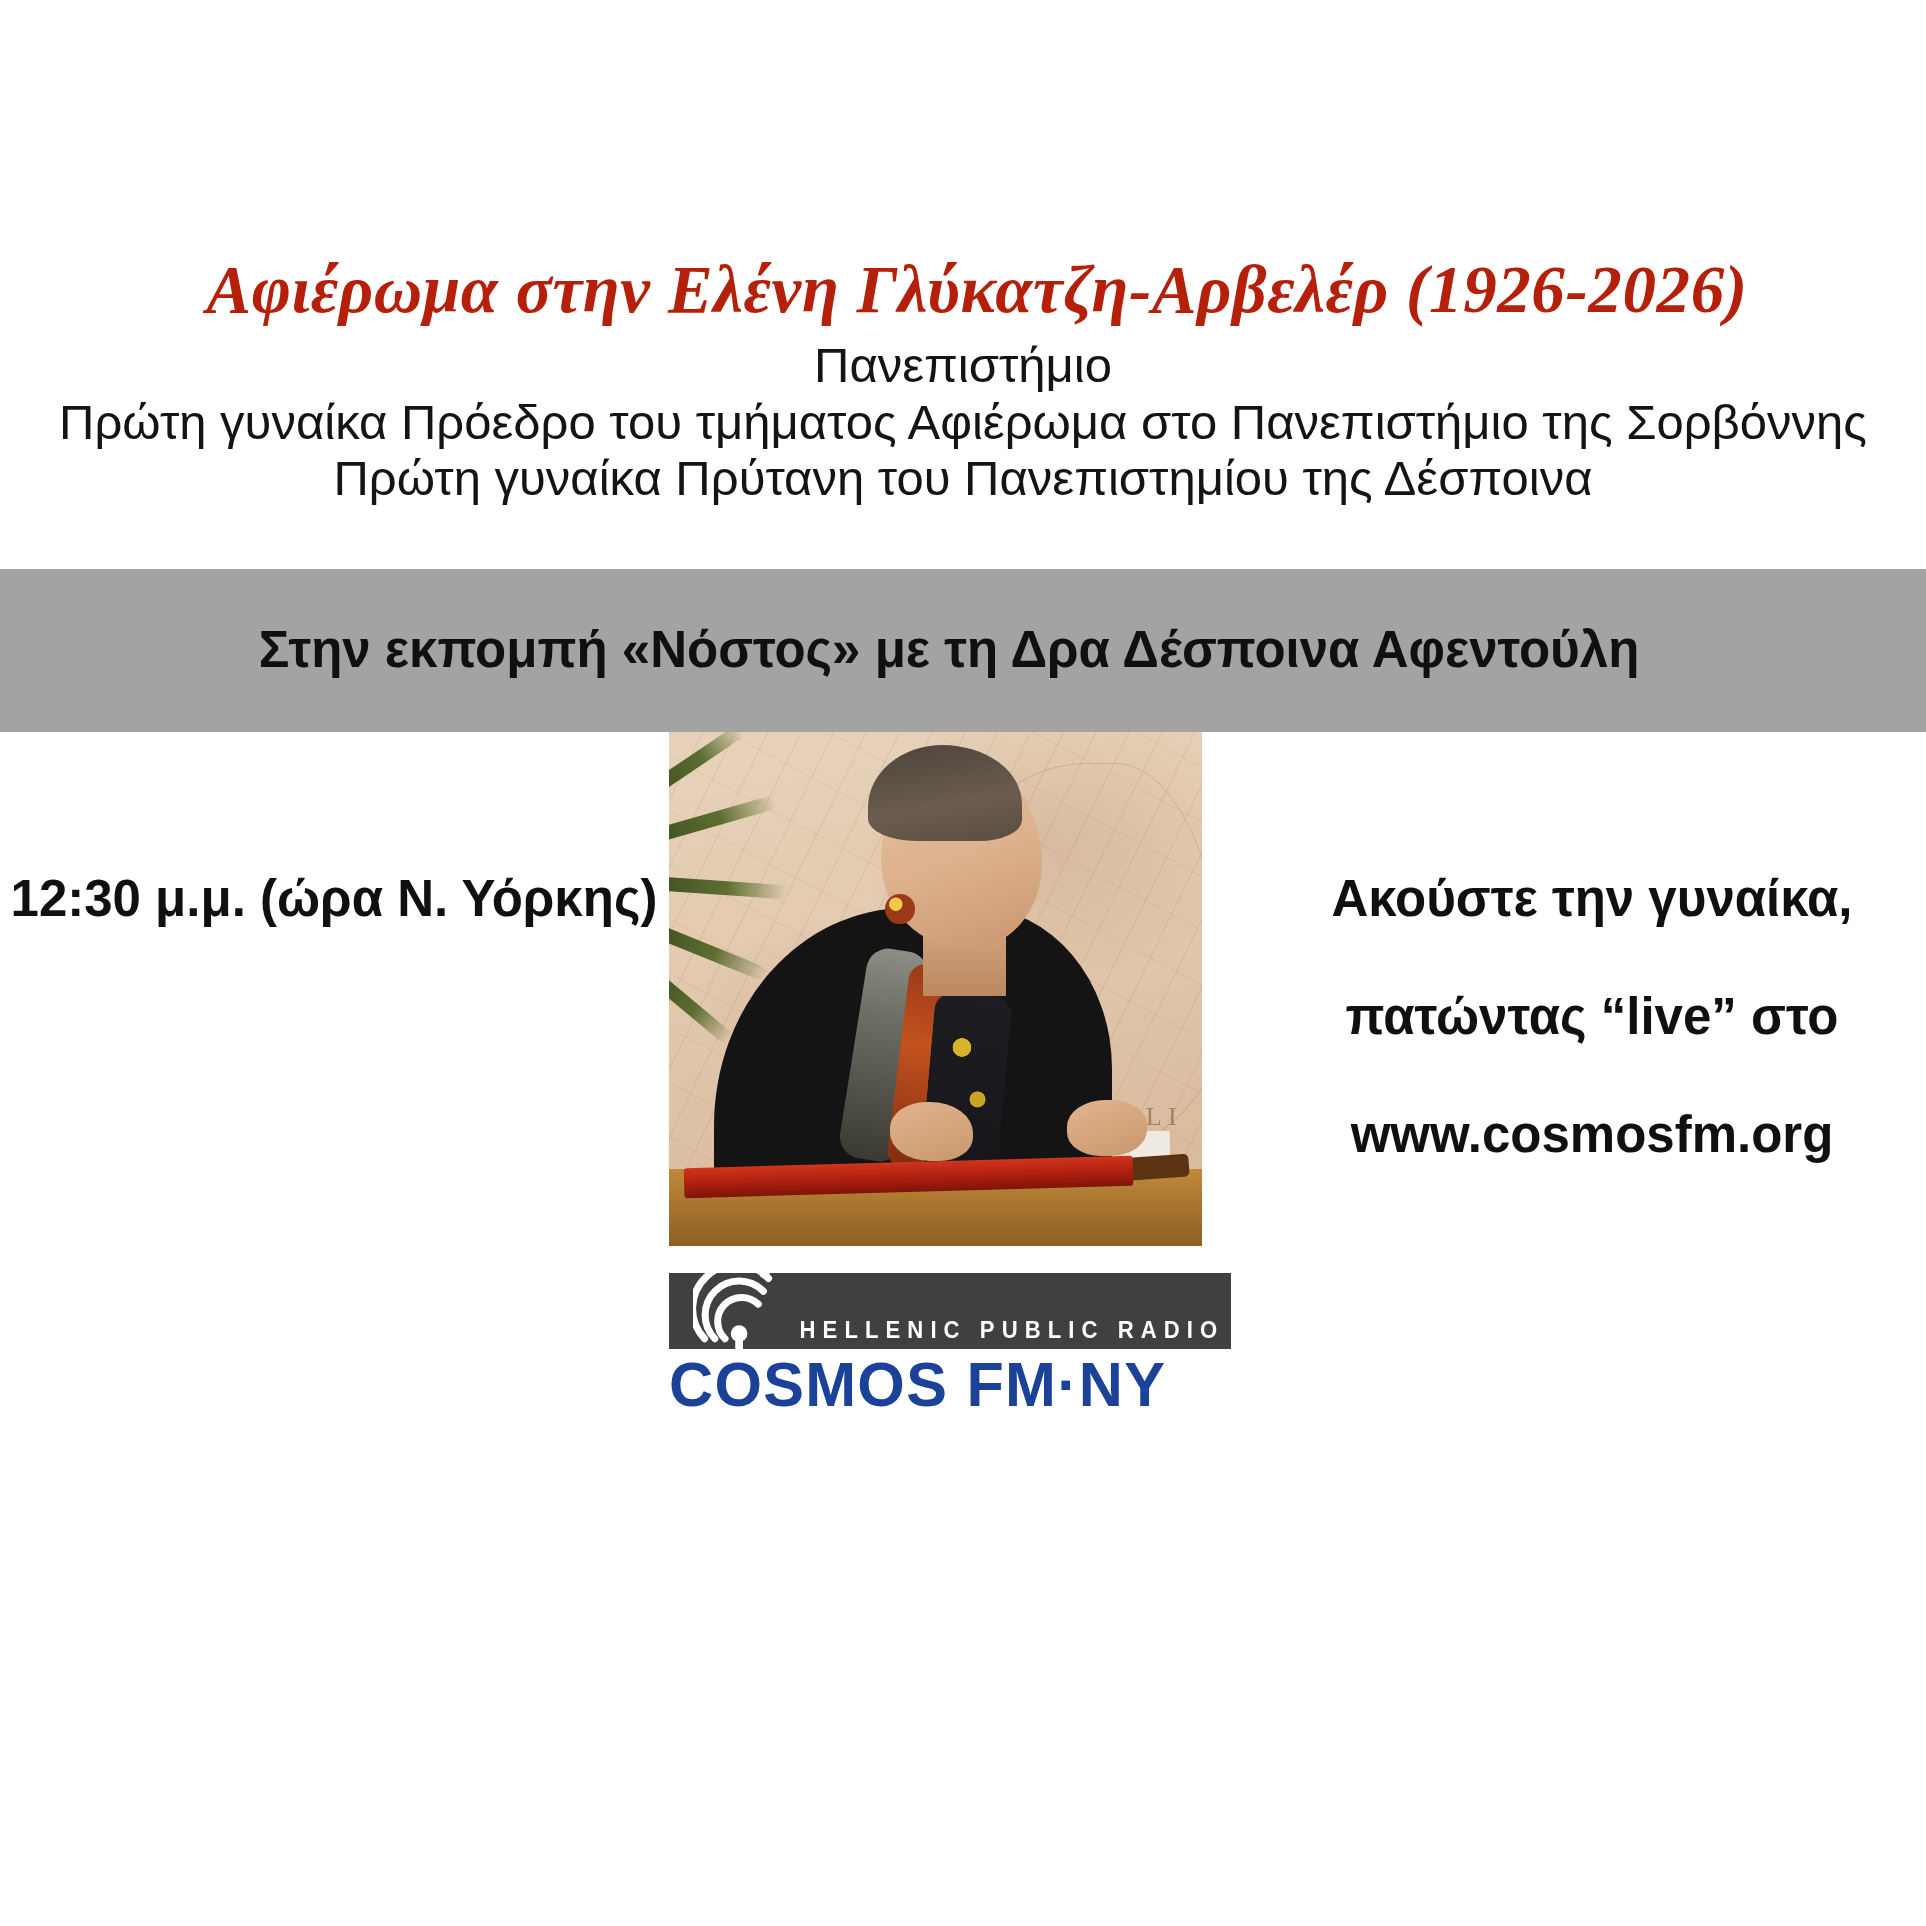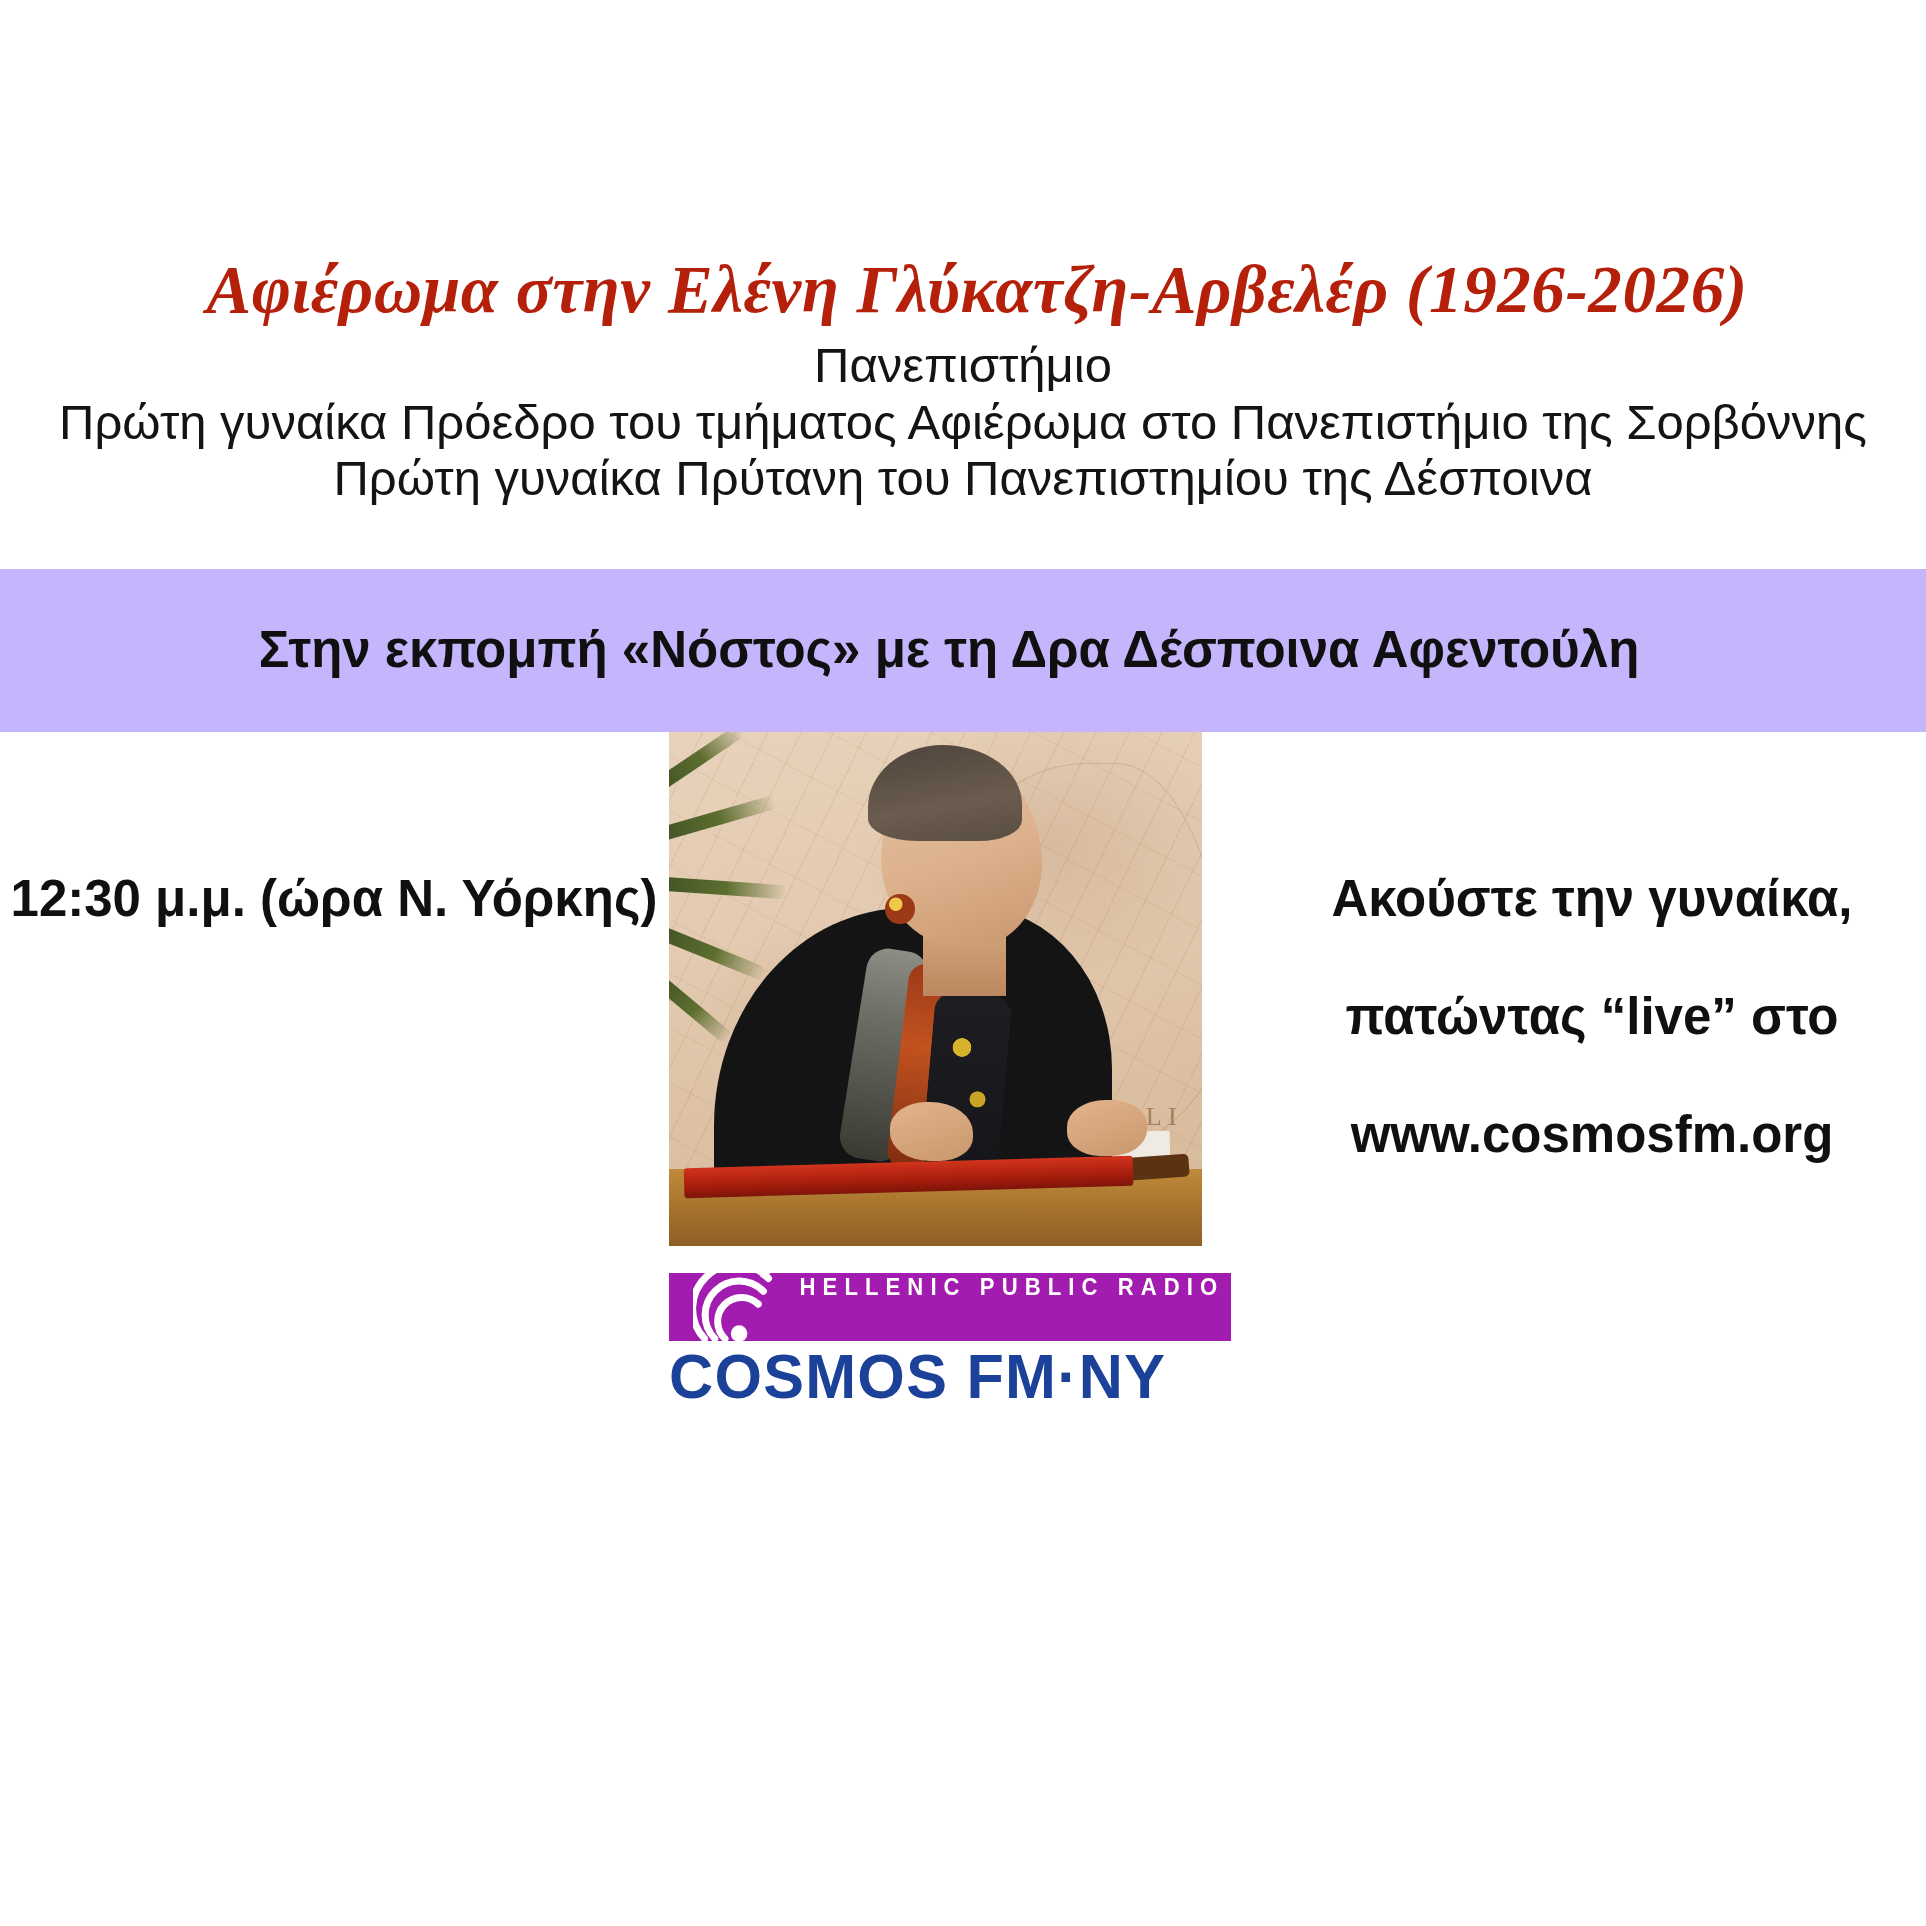--- a/index.html
+++ b/index.html
@@ -58,21 +58,21 @@
   .subtitle-2 { margin-top: 1.3px; }
   .subtitle-3 { margin-top: 1.3px; }
 
   
   .banner {
     position: absolute;
     top: 569px;
     left: 0;
     width: 1926px;
     height: 163px;
-    background: #c4b5fd;
+    background: #a3a3a3;
     display: flex;
     align-items: center;
   }
   .banner-text {
     width: 100%;
     text-align: center;
     font-family: "Liberation Sans", sans-serif;
     font-weight: 700;
     font-size: 51px;
     line-height: 1.1;
@@ -321,24 +321,24 @@
   
   .logo {
     position: absolute;
     left: 669px;
     top: 1273px;
     width: 562px;
   }
   .logo-bar {
     position: relative;
     width: 562px;
-    height: 68px;
-    background: #a21caf;
+    height: 76px;
+    background: #404040;
     display: flex;
-    align-items: flex-start;
+    align-items: flex-end;
     justify-content: flex-end;
     overflow: visible;
   }
   .logo-icon {
     position: absolute;
     left: 24.4px;
     top: -10.3px;
     width: 96px;
     height: 95px;
   }

